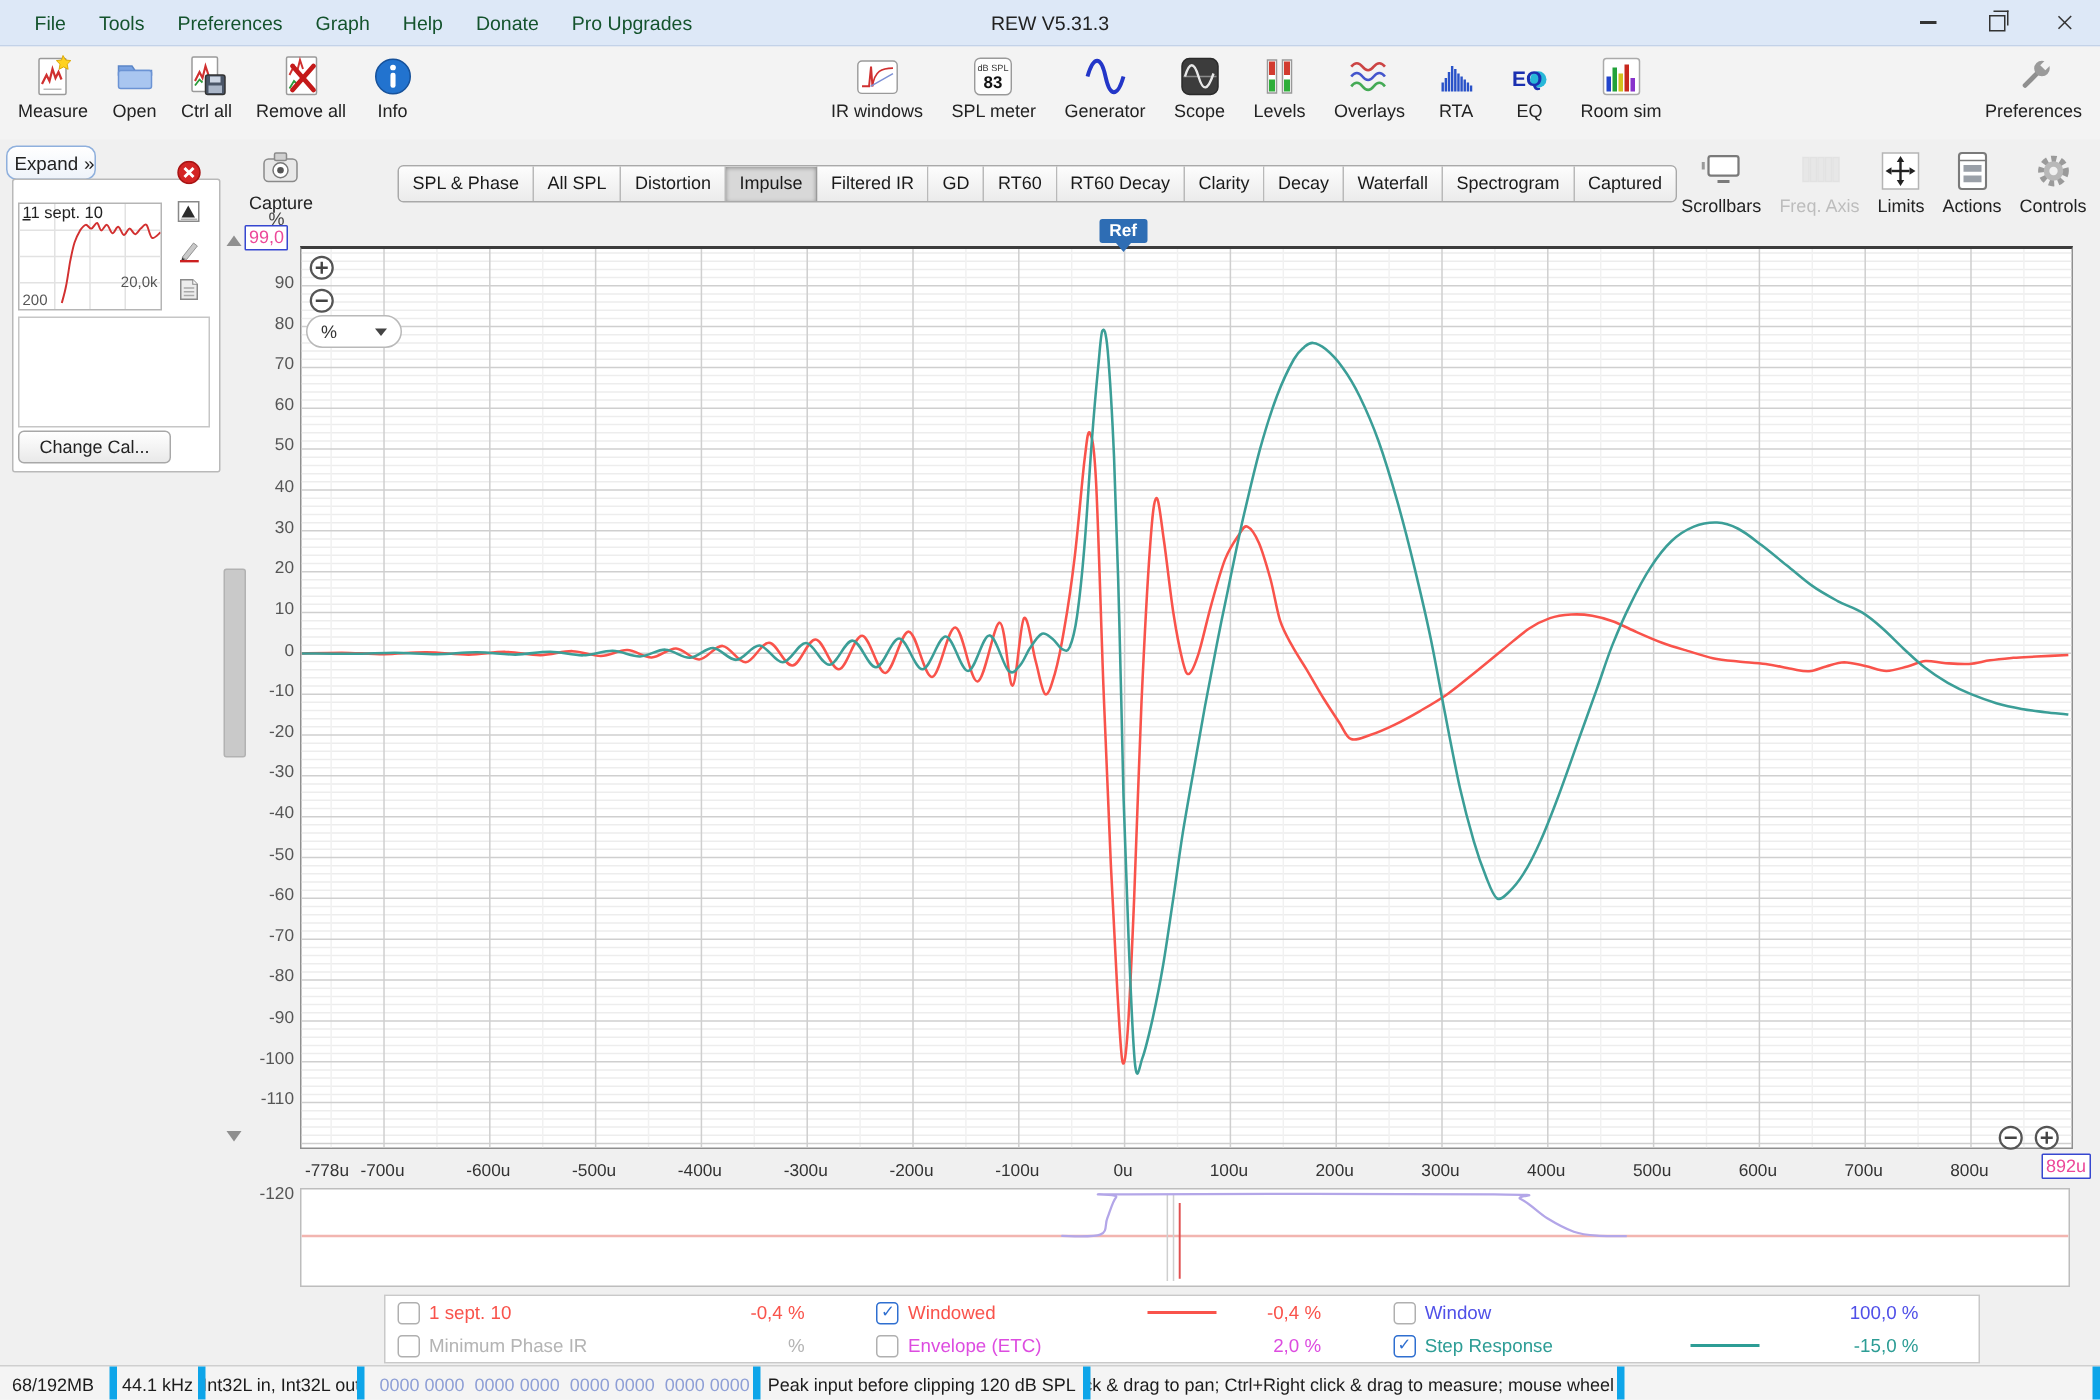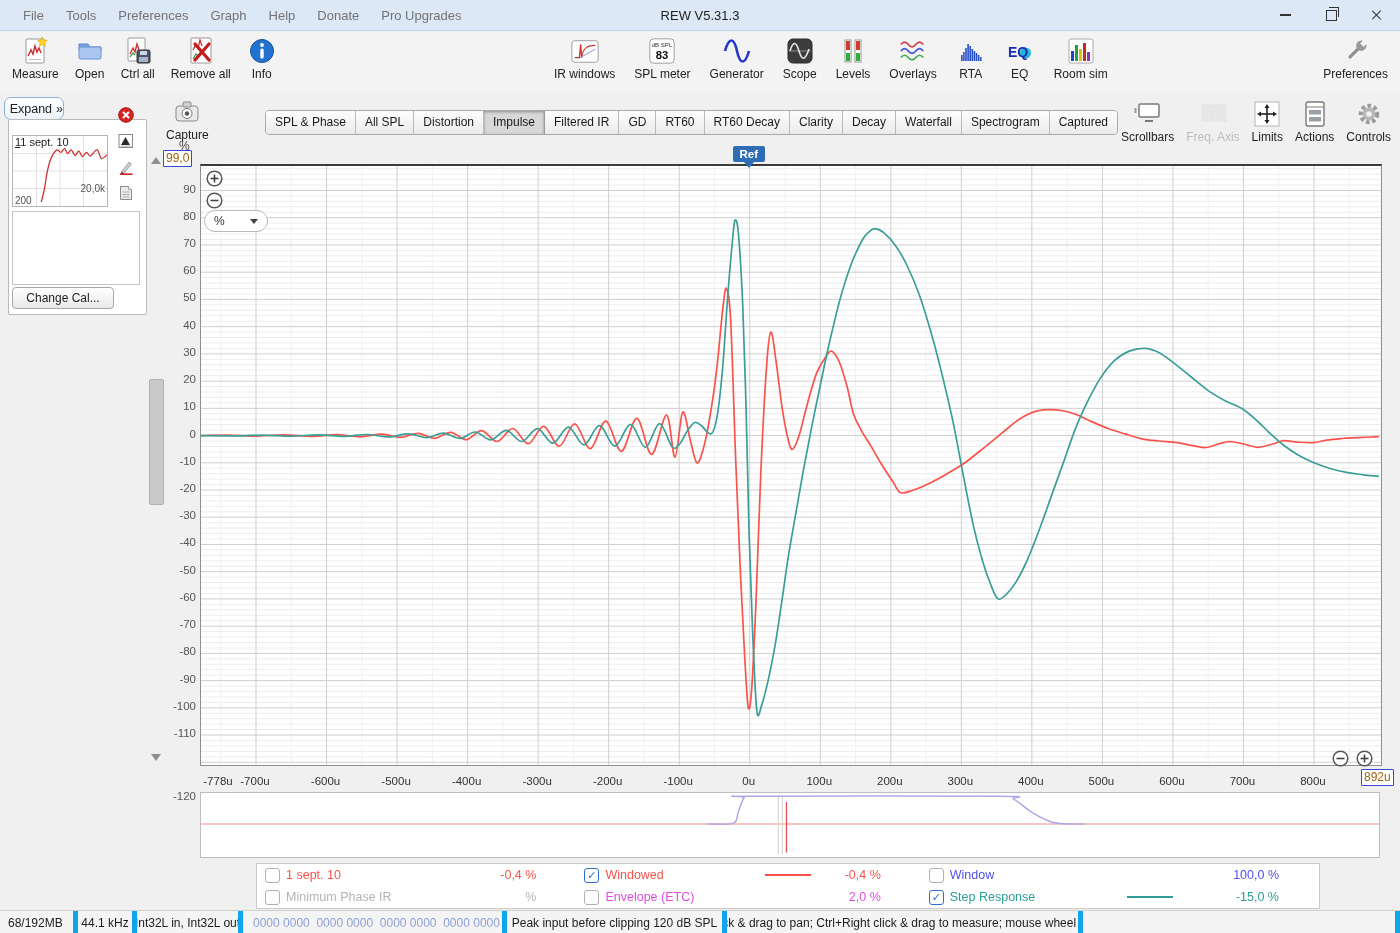--- a/index.html
+++ b/index.html
@@ -1,21 +1,21 @@
 <!DOCTYPE html>
 <html><head>
 <meta charset="utf-8">
 <style>
   html,body{margin:0;padding:0;}
   body{width:1400px;height:933px;overflow:hidden;font-family:"Liberation Sans",sans-serif;
        background:#f0f0f0;-webkit-font-smoothing:antialiased;position:relative;font-size:12px;color:#222;}
   
   .titlebar{height:30px;background:#dde8f7;border-bottom:1px solid #c3d2e8;position:relative;display:flex;align-items:center;}
   .menu{display:flex;align-items:center;padding-left:12px;gap:0;}
-  .menu-item{padding:0 11px;font-size:13px;color:#737373;line-height:29px;cursor:default;}
+  .menu-item{padding:0 11px;font-size:13px;color:#14532d;line-height:29px;cursor:default;}
   .win-title{position:absolute;left:0;right:0;text-align:center;font-size:13px;color:#222;pointer-events:none;}
   .winbtns{position:absolute;right:0;top:0;height:30px;display:flex;}
   .winbtn{width:46px;height:30px;display:flex;align-items:center;justify-content:center;position:relative;}
   .glyph-min{width:11px;height:1.5px;background:#333;}
   .glyph-max{width:9px;height:9px;border:1.2px solid #333;position:relative;background:transparent;}
   .glyph-max::before{content:"";position:absolute;left:2px;top:-4px;width:9px;height:9px;border:1.2px solid #333;border-bottom:none;border-left:none;}
   .glyph-close{position:relative;width:12px;height:12px;}
   .glyph-close::before,.glyph-close::after{content:"";position:absolute;left:5.4px;top:0;width:1.4px;height:12px;background:#333;}
   .glyph-close::before{transform:rotate(45deg);} .glyph-close::after{transform:rotate(-45deg);}
   
@@ -48,21 +48,21 @@
   .thumb-fr{position:absolute;right:2px;bottom:12px;font-size:10px;color:#555;}
   .mico{position:absolute;left:118px;width:16px;height:16px;}
   .notes-box{position:absolute;left:12px;top:118px;width:126px;height:72px;background:#fff;border:1px solid #c6c6c6;}
   .changecal{position:absolute;left:12px;top:194px;width:100px;height:20px;border:1px solid #a8a8a8;border-radius:4px;
       background:linear-gradient(#ffffff,#e9e9e9);font-size:12px;color:#222;display:flex;align-items:center;justify-content:center;}
   .scr-up{position:absolute;left:151px;top:64px;width:0;height:0;border-left:5px solid transparent;border-right:5px solid transparent;border-bottom:7px solid #8f8f8f;}
   .scr-dn{position:absolute;left:151px;top:661px;width:0;height:0;border-left:5px solid transparent;border-right:5px solid transparent;border-top:7px solid #8f8f8f;}
   .scr-thumb{position:absolute;left:149px;top:286px;width:13px;height:124px;background:#c9c9c9;border:1px solid #b2b2b2;border-radius:2px;}
   
   .axis-unit{position:absolute;left:179px;top:46px;font-size:12px;color:#444;}
-  .limit-box{position:absolute;border:1.5px solid #3647d0;color:#a16207;background:#fff;font-size:12px;padding:0 2px;line-height:15px;border-radius:1px;}
+  .limit-box{position:absolute;border:1.5px solid #3647d0;color:#ec4899;background:#fff;font-size:12px;padding:0 2px;line-height:15px;border-radius:1px;}
   .ybox{left:163px;top:57px;} .xbox{left:1361px;top:676px;}
   .plot{position:absolute;left:200px;top:71px;width:1180px;height:599px;background:#fff;
         border-top:2px solid #3c3c3c;border-left:1px solid #8f8f8f;border-right:1px solid #8f8f8f;border-bottom:1px solid #8f8f8f;}
   .ytick{position:absolute;width:36px;text-align:right;font-size:11.5px;color:#555;left:160px;height:14px;line-height:14px;}
   .xtick{position:absolute;width:48px;text-align:center;font-size:11.5px;color:#333;top:681px;height:14px;line-height:14px;}
   .ref-tag{position:absolute;left:734px;top:53px;width:32px;height:16px;background:#2e6db4;border-radius:2px;color:#fff;
            font-size:11.5px;font-weight:bold;text-align:center;line-height:16px;}
   .ref-tag::after{content:"";position:absolute;left:50%;top:16px;margin-left:-5px;border-left:5px solid transparent;border-right:5px solid transparent;border-top:6px solid #2e6db4;}
   .zbtn{position:absolute;width:17px;height:17px;}
   .unit-dd{position:absolute;left:204px;top:117px;width:64px;height:22px;background:#fff;border:1px solid #b9b9b9;border-radius:11px;

